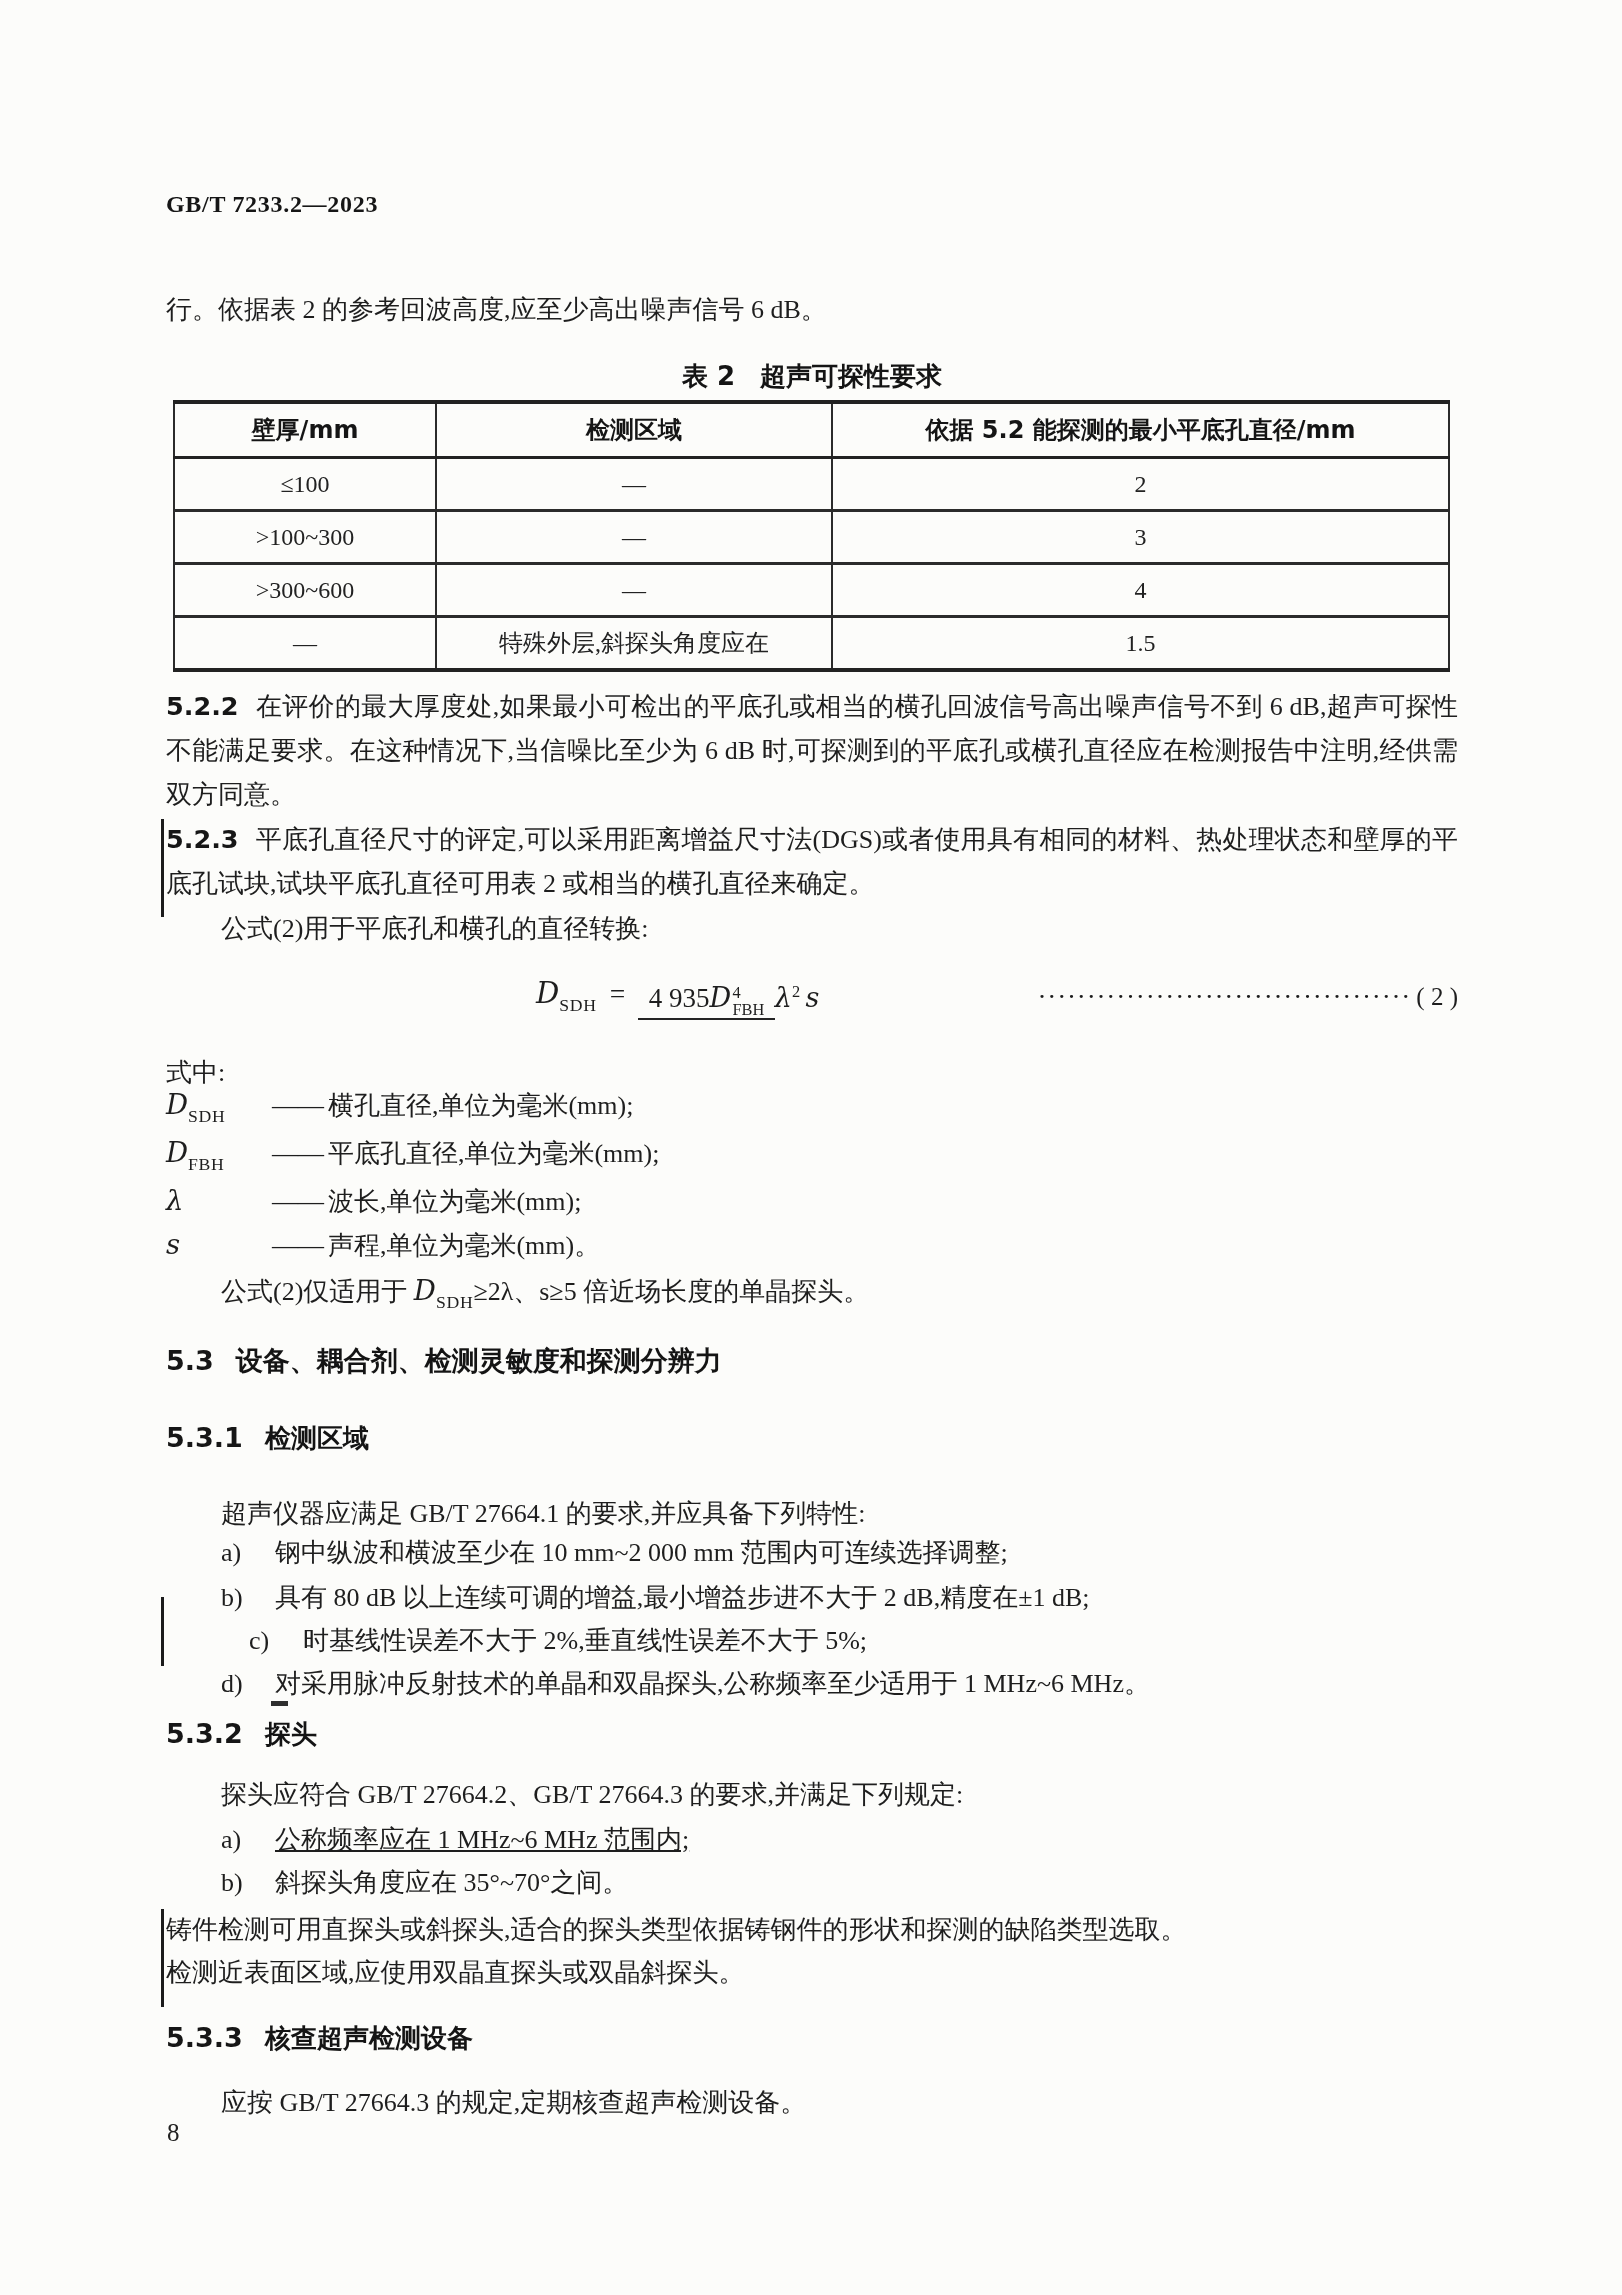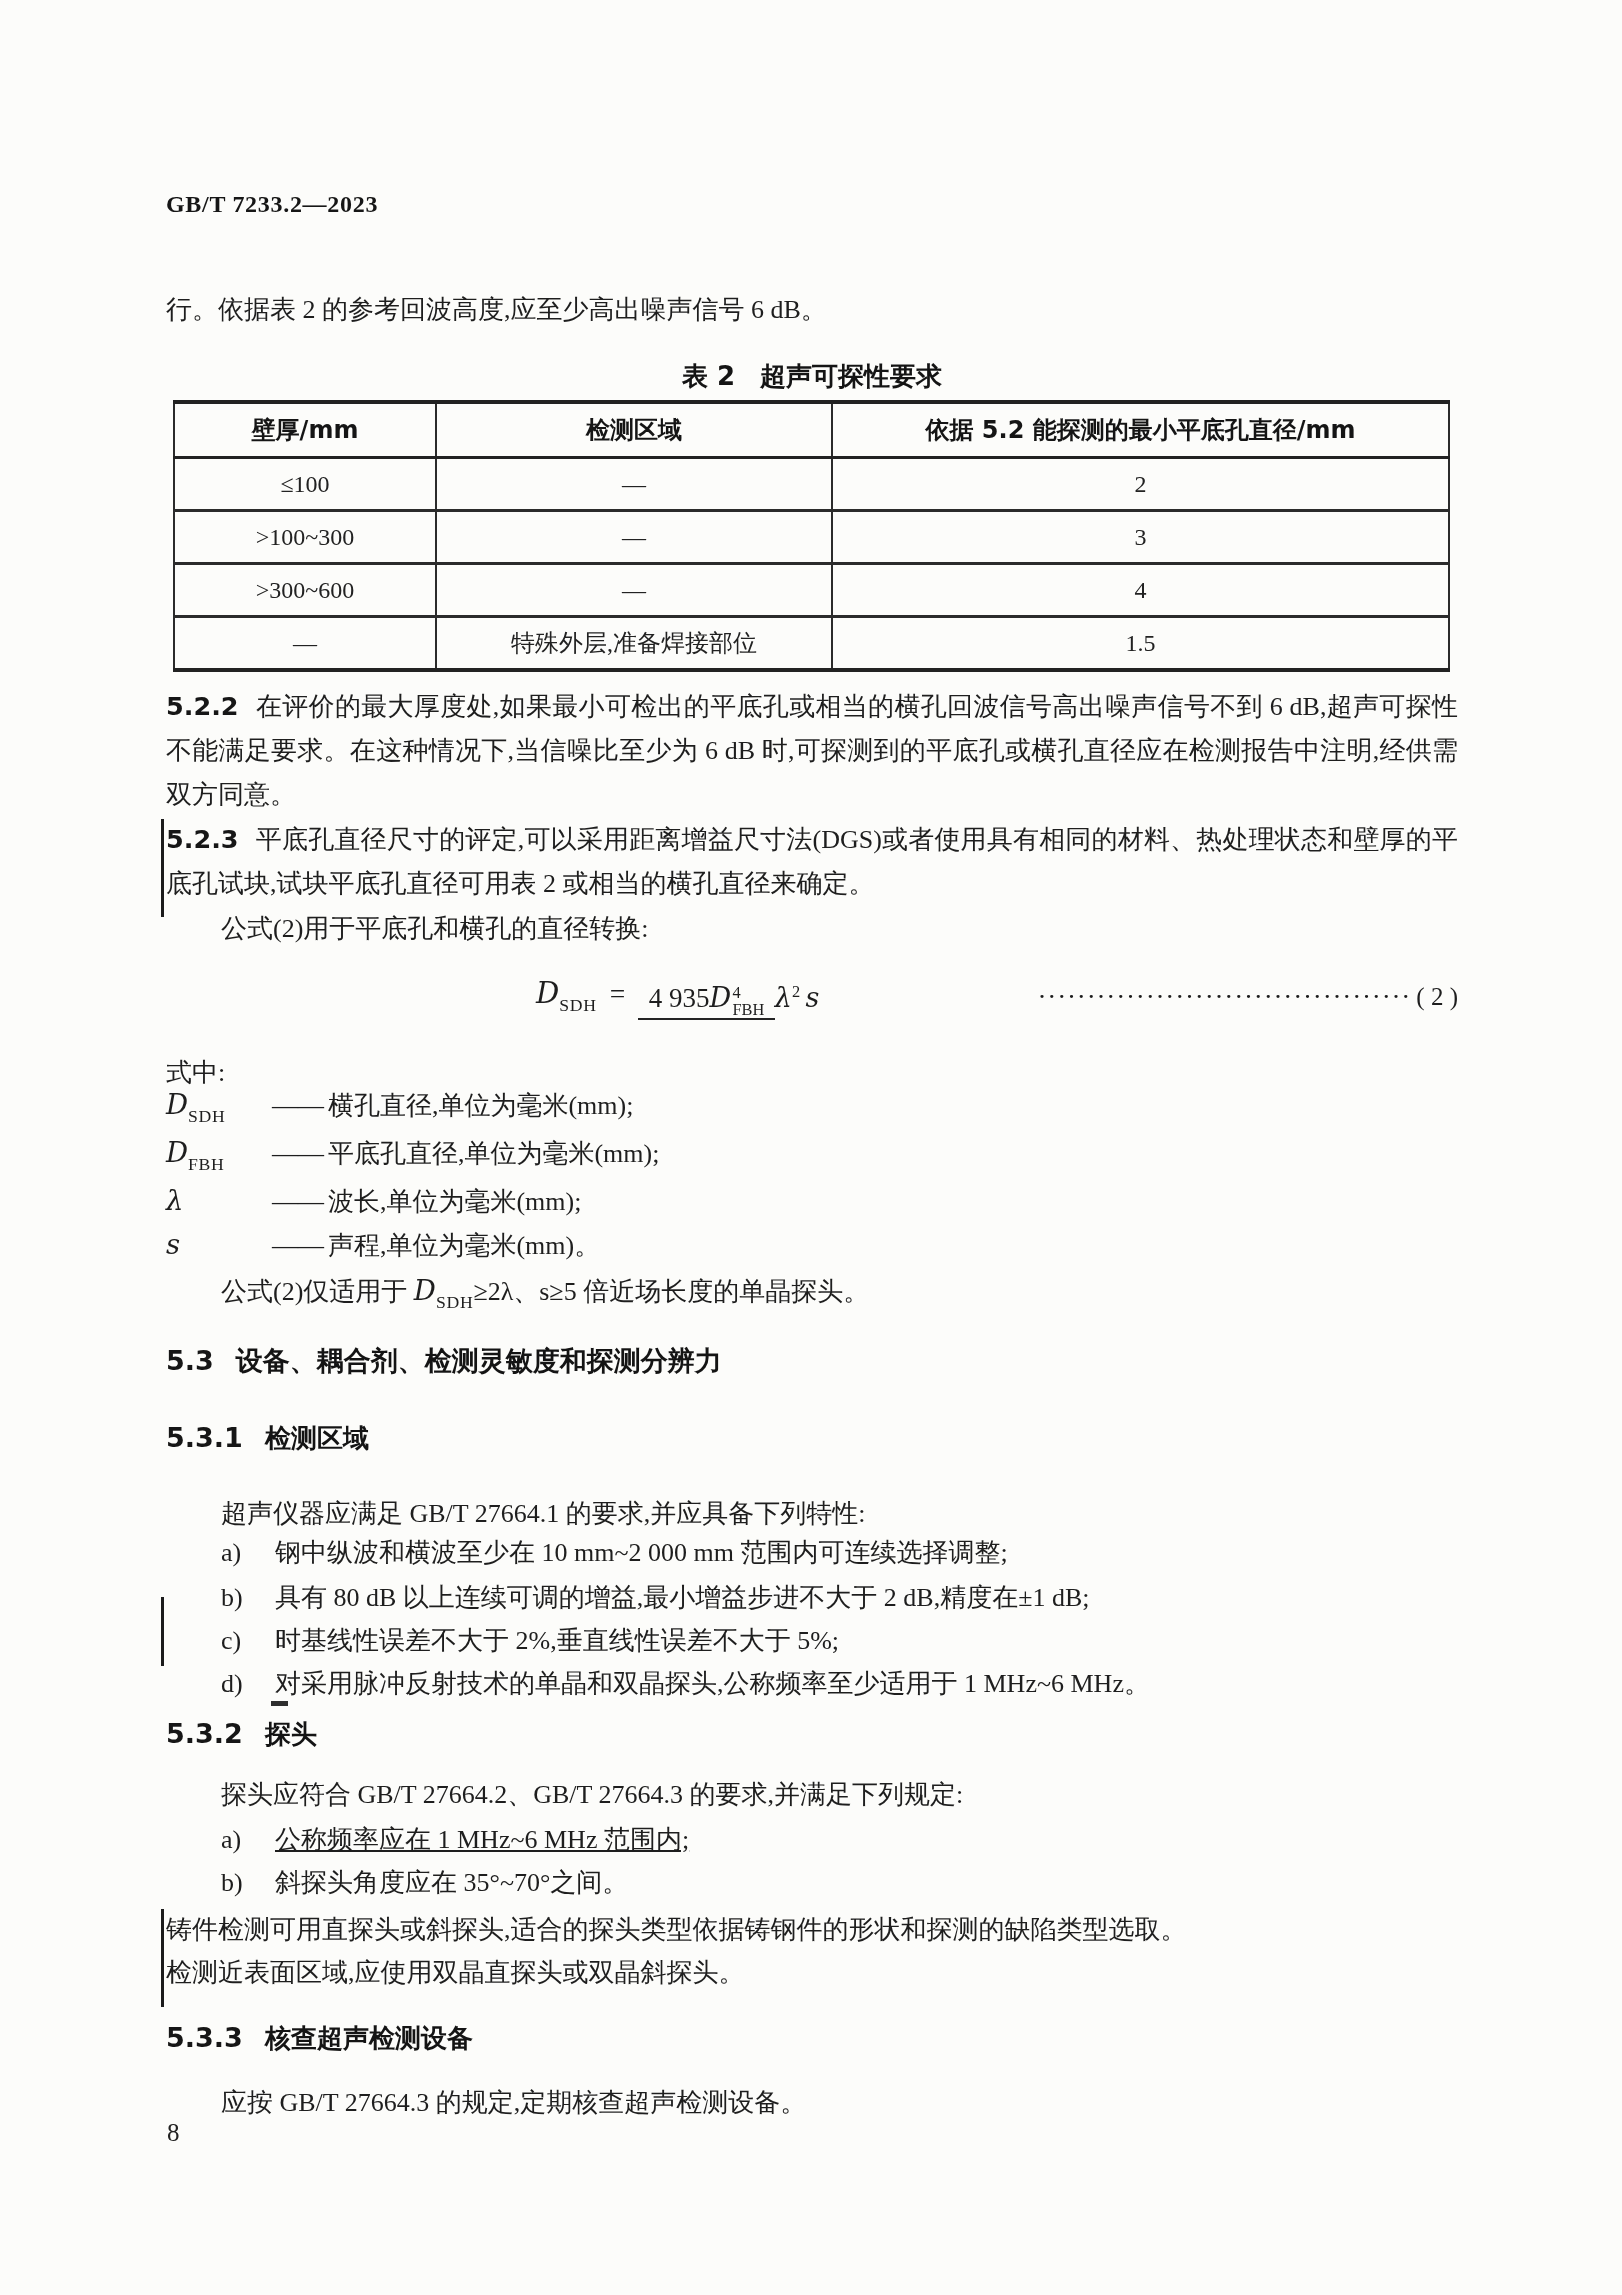--- a/index.html
+++ b/index.html
@@ -88,21 +88,21 @@
         <td>—</td>
         <td>3</td>
       </tr>
       <tr class="data">
         <td>&gt;300~600</td>
         <td>—</td>
         <td>4</td>
       </tr>
       <tr class="data last">
         <td>—</td>
-        <td>特殊外层,准备焊接部位</td>
+        <td>特殊外层,斜探头角度应在</td>
         <td>1.5</td>
       </tr>
     </tbody>
       </table>
   </div>
 
   <div class="abs body-text" style="top:684px;">
     <span class="clause-num">5.2.2</span><span>在评价的最大厚度处,如果最小可检出的平底孔或相当的横孔回波信号高出噪声信号不到 6 dB,超声可探性不能满足要求。在这种情况下,当信噪比至少为 6 dB 时,可探测到的平底孔或横孔直径应在检测报告中注明,经供需双方同意。</span>
   </div>
 
@@ -149,21 +149,21 @@
     <span class="clause-num">5.3.1</span><span>检测区域</span>
   </div>
   <div class="abs body-text indent" style="top:1492px;">超声仪器应满足 GB/T 27664.1 的要求,并应具备下列特性:</div>
 
   <div class="list-row" style="top:1535px;">
     <span class="list-label">a)</span><span>钢中纵波和横波至少在 10 mm~2 000 mm 范围内可连续选择调整;</span>
   </div>
   <div class="list-row" style="top:1580px;">
     <span class="list-label">b)</span><span>具有 80 dB 以上连续可调的增益,最小增益步进不大于 2 dB,精度在±1 dB;</span>
   </div>
-  <div class="list-row" style="top:1623px;">
+  <div class="list-row" style="top:1623px;margin-left:28px;">
     <span class="list-label">c)</span><span>时基线性误差不大于 2%,垂直线性误差不大于 5%;</span>
   </div>
   <div class="list-row" style="top:1666px;">
     <span class="list-label">d)</span><span>对采用脉冲反射技术的单晶和双晶探头,公称频率至少适用于 1 MHz~6 MHz。</span>
   </div>
 
   <div class="stray-dash"></div>
 
   <div class="abs heading" style="top:1717px;font-size:26px;">
     <span class="clause-num">5.3.2</span><span>探头</span>

